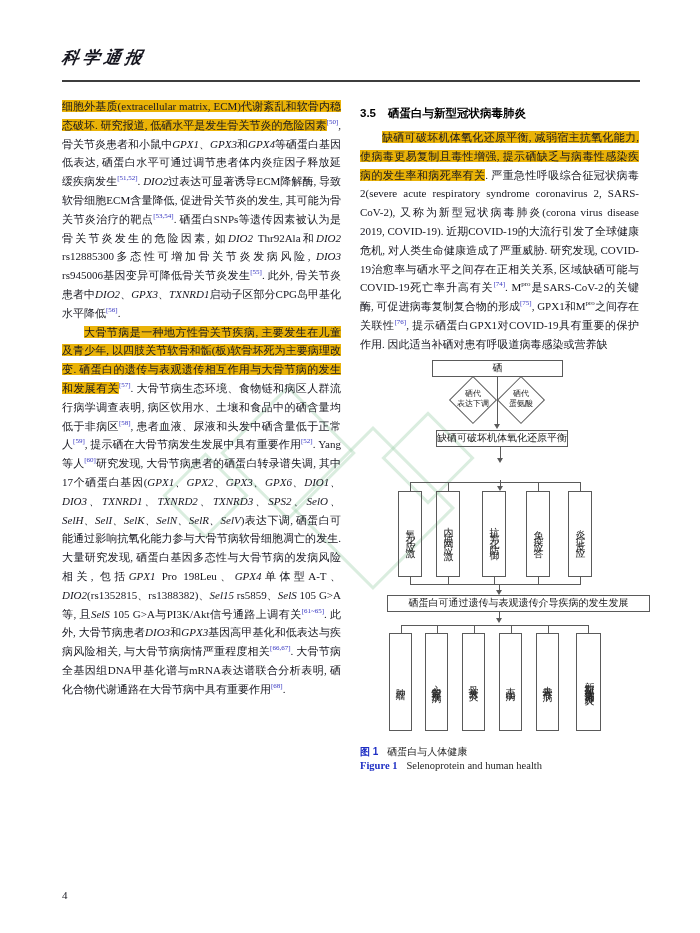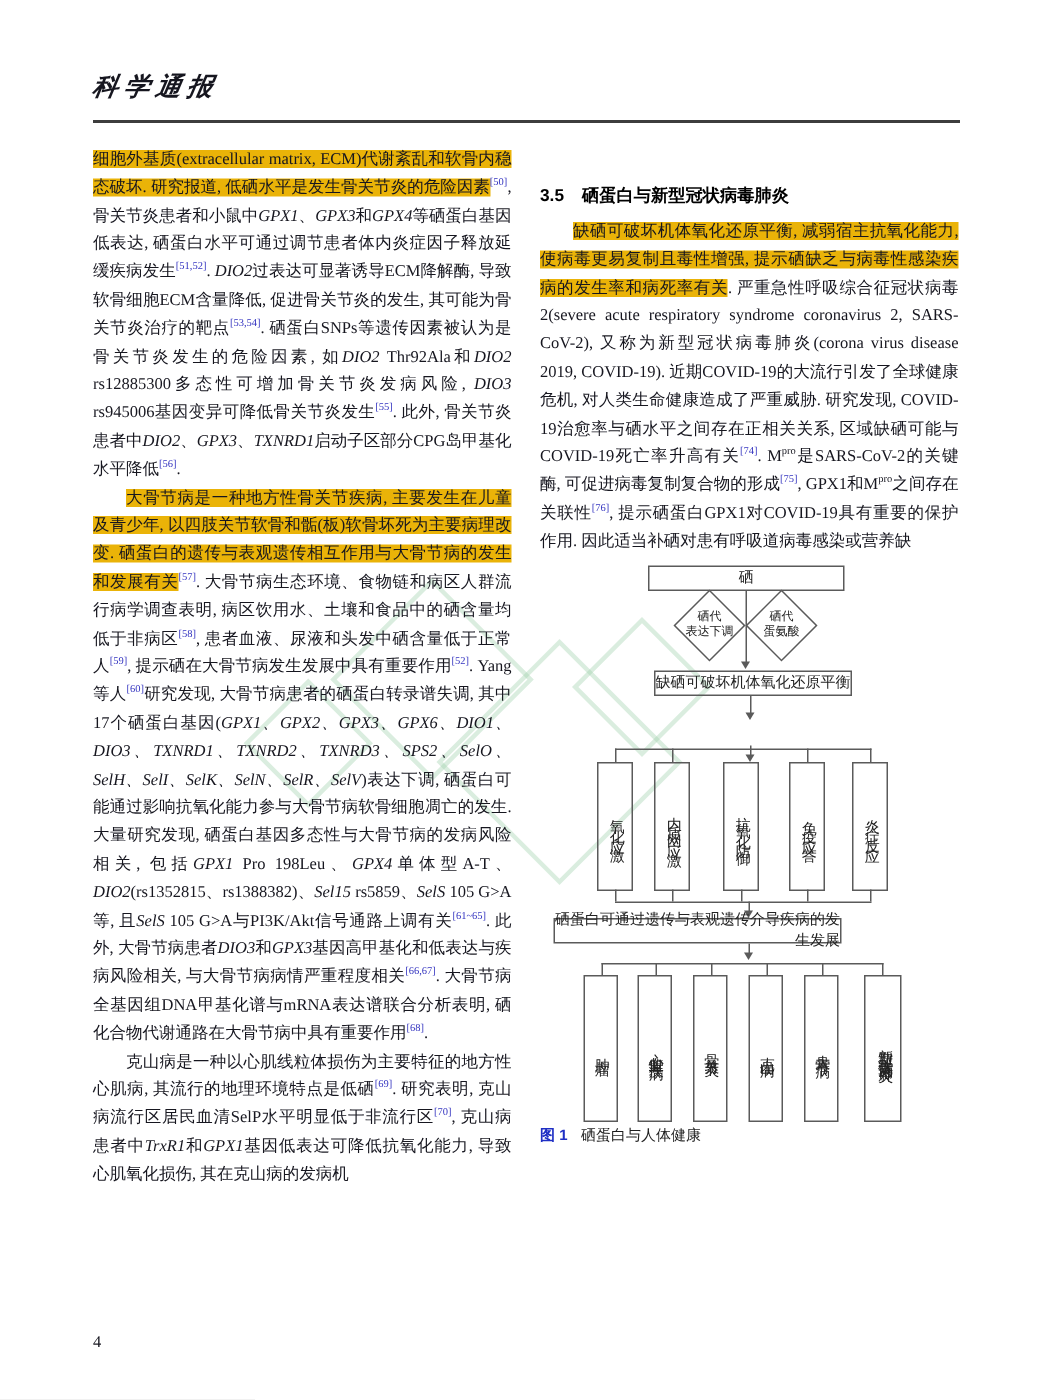--- a/index.html
+++ b/index.html
@@ -15,40 +15,40 @@
   .col{position:absolute;top:97px;width:279px;z-index:1;}
   .col-left{left:62px;}
   .col-right{left:360px;}
   p.body{margin:0;font-size:11px;line-height:18.8px;text-align:justify;}
   p.indent{text-indent:22px;font-family:Liberation Serif, serif;}
   .hl{background:#eab308;}
   .it{font-style:italic;}
   sup.ref,sup.supk{font-size:7px;line-height:0;vertical-align:super;}
   sup.ref{color:#3434c0;}
   sup.supk{color:#16161f;}
-  h3.sec{margin:26px 0 7px 0;font-family:"Liberation Sans","DejaVu Sans",sans-serif;
+  h3.sec{margin:9px 0 7px 0;font-family:"Liberation Sans","DejaVu Sans",sans-serif;
          font-size:11.5px;font-weight:bold;color:#000;}
   h3.sec .num{margin-right:12px;}
   
   .figure{position:relative;width:280px;height:375px;margin-top:4px;}
   .fbox{position:absolute;border:1px solid #5a5a5a;display:flex;align-items:center;
         justify-content:center;font-size:10px;color:#222;box-sizing:border-box;}
   .vline{position:absolute;width:1px;background:#5a5a5a;}
   .hline{position:absolute;height:1px;background:#5a5a5a;}
   .arrow{position:absolute;width:0;height:0;border-left:3px solid transparent;
          border-right:3px solid transparent;border-top:5px solid #5a5a5a;}
   .dsq{position:absolute;width:34px;height:34px;border:1px solid #5a5a5a;transform:rotate(45deg);box-sizing:border-box;}
   .dlabel{position:absolute;font-size:8px;line-height:10px;text-align:center;color:#222;}
   .dlabel span{display:block;}
   .vbox{position:absolute;border:1px solid #5a5a5a;writing-mode:vertical-rl;text-orientation:upright;
         text-align:center;font-size:10px;color:#222;}
   .fn{letter-spacing:6px;line-height:22px;width:22px;height:84px;}
   .dz{letter-spacing:2px;line-height:21px;width:21px;height:96px;}
   
-  .caption{margin-top:1px;}
+  .caption{margin-top:12px;}
   .cap-line{font-size:10.5px;line-height:14px;color:#1d1d1d;}
   .cap-label{color:#1f2fc4;font-weight:bold;margin-right:9px;}
   .cap-zh{font-family:"Liberation Sans","DejaVu Sans",sans-serif;font-size:10px;}
   
   .pagenum{position:absolute;left:62px;top:889px;font-size:11px;z-index:1;}
 </style>
 </head>
 <body>
 
 <div class="page">
@@ -57,21 +57,20 @@
   <div class="wm" style="left:315px;top:450px;width:110px;height:110px;"></div>
   <div class="wm" style="left:395px;top:425px;width:60px;height:60px;"></div>
   <div class="wm" style="left:175px;top:465px;width:55px;height:55px;"></div>
 
   <div class="logo">科学通报</div>
   <div class="rule"></div>
 
   <div class="col col-left">
     <p class="body"><span class="hl">细胞外基质(extracellular matrix, ECM)代谢紊乱和软骨内稳态破坏. 研究报道, 低硒水平是发生骨关节炎的危险因素</span><sup class="ref">[50]</sup><span>, 骨关节炎患者和小鼠中</span><span class="it">GPX1</span><span>、</span><span class="it">GPX3</span><span>和</span><span class="it">GPX4</span><span>等硒蛋白基因低表达, 硒蛋白水平可通过调节患者体内炎症因子释放延缓疾病发生</span><sup class="ref">[51,52]</sup><span>. </span><span class="it">DIO2</span><span>过表达可显著诱导ECM降解酶, 导致软骨细胞ECM含量降低, 促进骨关节炎的发生, 其可能为骨关节炎治疗的靶点</span><sup class="ref">[53,54]</sup><span>. 硒蛋白SNPs等遗传因素被认为是骨关节炎发生的危险因素, 如</span><span class="it">DIO2</span><span> Thr92Ala和</span><span class="it">DIO2</span><span> rs12885300多态性可增加骨关节炎发病风险, </span><span class="it">DIO3</span><span> rs945006基因变异可降低骨关节炎发生</span><sup class="ref">[55]</sup><span>. 此外, 骨关节炎患者中</span><span class="it">DIO2</span><span>、</span><span class="it">GPX3</span><span>、</span><span class="it">TXNRD1</span><span>启动子区部分CPG岛甲基化水平降低</span><sup class="ref">[56]</sup><span>.</span></p>
     <p class="body indent"><span class="hl">大骨节病是一种地方性骨关节疾病, 主要发生在儿童及青少年, 以四肢关节软骨和骺(板)软骨坏死为主要病理改变. 硒蛋白的遗传与表观遗传相互作用与大骨节病的发生和发展有关</span><sup class="ref">[57]</sup><span>. 大骨节病生态环境、食物链和病区人群流行病学调查表明, 病区饮用水、土壤和食品中的硒含量均低于非病区</span><sup class="ref">[58]</sup><span>, 患者血液、尿液和头发中硒含量低于正常人</span><sup class="ref">[59]</sup><span>, 提示硒在大骨节病发生发展中具有重要作用</span><sup class="ref">[52]</sup><span>. Yang等人</span><sup class="ref">[60]</sup><span>研究发现, 大骨节病患者的硒蛋白转录谱失调, 其中17个硒蛋白基因(</span><span class="it">GPX1、GPX2、GPX3、GPX6、DIO1、DIO3、TXNRD1、TXNRD2、TXNRD3、SPS2、SelO、SelH、SelI、SelK、SelN、SelR、SelV</span><span>)表达下调, 硒蛋白可能通过影响抗氧化能力参与大骨节病软骨细胞凋亡的发生. 大量研究发现, 硒蛋白基因多态性与大骨节病的发病风险相关, 包括</span><span class="it">GPX1</span><span> Pro 198Leu、</span><span class="it">GPX4</span><span>单体型A-T、</span><span class="it">DIO2</span><span>(rs1352815、rs1388382)、</span><span class="it">Sel15</span><span> rs5859、</span><span class="it">SelS</span><span> 105 G&gt;A等, 且</span><span class="it">SelS</span><span> 105 G&gt;A与PI3K/Akt信号通路上调有关</span><sup class="ref">[61~65]</sup><span>. 此外, 大骨节病患者</span><span class="it">DIO3</span><span>和</span><span class="it">GPX3</span><span>基因高甲基化和低表达与疾病风险相关, 与大骨节病病情严重程度相关</span><sup class="ref">[66,67]</sup><span>. 大骨节病全基因组DNA甲基化谱与mRNA表达谱联合分析表明, 硒化合物代谢通路在大骨节病中具有重要作用</span><sup class="ref">[68]</sup><span>.</span></p>
-    <p class="body indent"><span>克山病是一种以心肌线粒体损伤为主要特征的地方性心肌病, 其流行的地理环境特点是低硒</span><sup class="ref">[69]</sup><span>. 研究表明, 克山病流行区居民血清SelP水平明显低于非流行区</span><sup class="ref">[70]</sup><span>, 克山病患者中</span><span class="it">TrxR1</span><span>和</span><span class="it">GPX1</span><span>基因低表达可降低抗氧化能力, 导致心肌氧化损伤, 其在克山病的发病机</span></p>
   </div>
 
   <div class="col col-right">
     <h3 class="sec">
       <span class="num">3.5</span><span>硒蛋白与新型冠状病毒肺炎</span>
     </h3>
     <p class="body indent"><span class="hl">缺硒可破坏机体氧化还原平衡, 减弱宿主抗氧化能力, 使病毒更易复制且毒性增强, 提示硒缺乏与病毒性感染疾病的发生率和病死率有关</span><span>. 严重急性呼吸综合征冠状病毒2(severe acute respiratory syndrome coronavirus 2, SARS-CoV-2), 又称为新型冠状病毒肺炎(corona virus disease 2019, COVID-19). 近期COVID-19的大流行引发了全球健康危机, 对人类生命健康造成了严重威胁. 研究发现, COVID-19治愈率与硒水平之间存在正相关关系, 区域缺硒可能与COVID-19死亡率升高有关</span><sup class="ref">[74]</sup><span>. M</span><sup class="supk">pro</sup><span>是SARS-CoV-2的关键酶, 可促进病毒复制复合物的形成</span><sup class="ref">[75]</sup><span>, GPX1和M</span><sup class="supk">pro</sup><span>之间存在关联性</span><sup class="ref">[76]</sup><span>, 提示硒蛋白GPX1对COVID-19具有重要的保护作用. 因此适当补硒对患有呼吸道病毒感染或营养缺</span></p>
 
     <div class="figure">
       <div class="fbox" style="left:72px;top:2px;width:131px;height:17px;">硒</div>
@@ -112,21 +111,21 @@
 
       <div class="vline" style="left:50px;top:218px;height:8px;"></div>
       <div class="vline" style="left:88px;top:218px;height:8px;"></div>
       <div class="vline" style="left:134px;top:218px;height:8px;"></div>
       <div class="vline" style="left:178px;top:218px;height:8px;"></div>
       <div class="vline" style="left:220px;top:218px;height:8px;"></div>
       <div class="hline" style="left:50px;top:226px;width:171px;"></div>
       <div class="vline" style="left:139px;top:226px;height:7px;"></div>
       <div class="arrow" style="left:136px;top:232px;"></div>
 
-      <div class="fbox" style="left:9px;top:237px;width:192px;height:17px;text-align:right;">硒蛋白可通过遗传与表观遗传介导疾病的发生发展</div>
+      <div class="fbox" style="left:27px;top:237px;width:263px;height:17px;">硒蛋白可通过遗传与表观遗传介导疾病的发生发展</div>
 
       <div class="vline" style="left:139px;top:254px;height:8px;"></div>
       <div class="arrow" style="left:136px;top:260px;"></div>
       <div class="hline" style="left:41px;top:267px;width:188px;"></div>
       <div class="vline" style="left:41px;top:267px;height:8px;"></div>
       <div class="vline" style="left:77px;top:267px;height:8px;"></div>
       <div class="vline" style="left:114px;top:267px;height:8px;"></div>
       <div class="vline" style="left:151px;top:267px;height:8px;"></div>
       <div class="vline" style="left:188px;top:267px;height:8px;"></div>
       <div class="vline" style="left:228px;top:267px;height:8px;"></div>
@@ -136,17 +135,20 @@
       <div class="vbox dz" style="left:102px;top:275px;">骨关节炎</div>
       <div class="vbox dz" style="left:139px;top:275px;">克山病</div>
       <div class="vbox dz" style="left:176px;top:275px;">大骨节病</div>
       <div class="vbox dz" style="left:216px;top:275px;width:23px;">新型冠状病毒肺炎</div>
     </div>
 
     <div class="caption">
       <div class="cap-line cap-zh">
         <span class="cap-label">图 1</span><span>硒蛋白与人体健康</span>
       </div>
+      <div class="cap-line">
+        <span class="cap-label">Figure 1</span><span>Selenoprotein and human health</span>
+      </div>
     </div>
   </div>
 
   <div class="pagenum">4</div>
 </div>
 
 </body></html>

